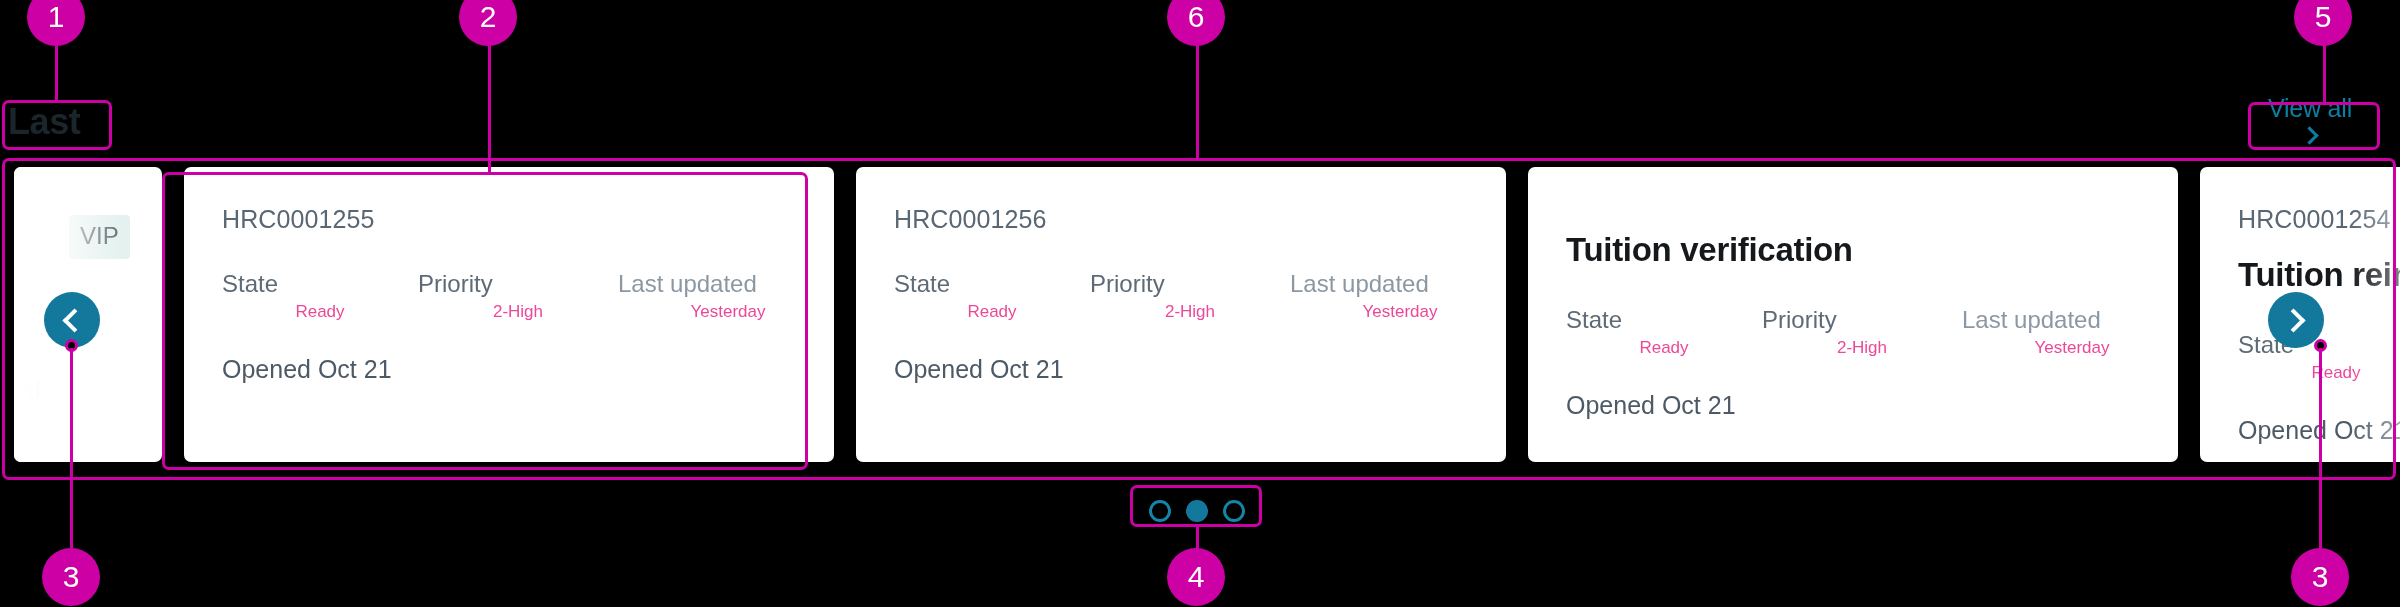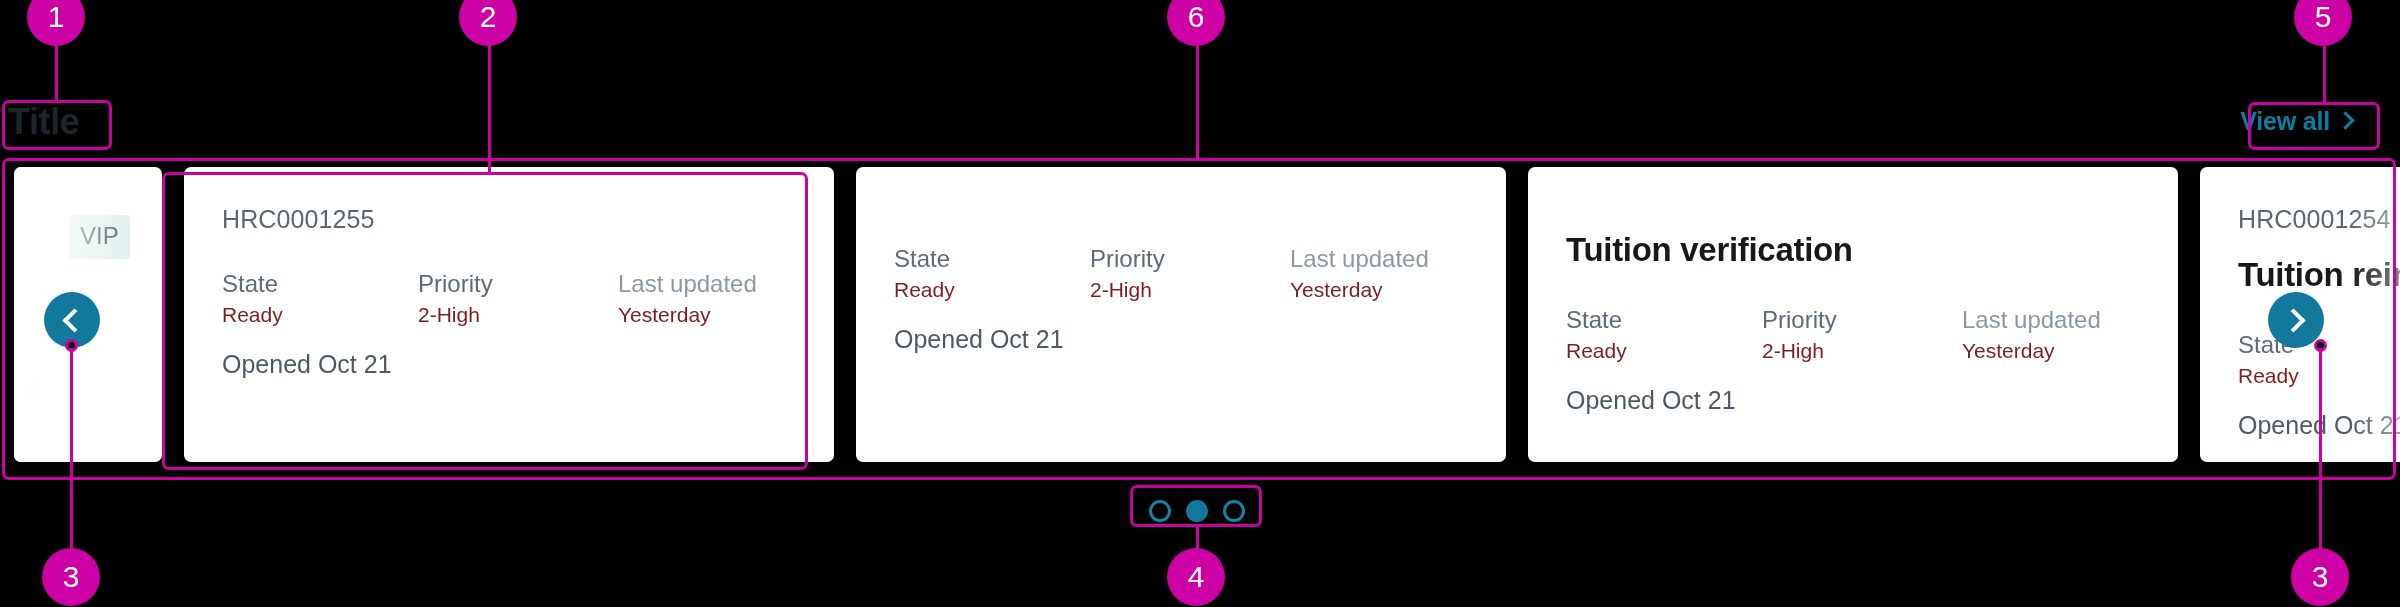--- a/index.html
+++ b/index.html
@@ -34,31 +34,32 @@
     font-weight: 700;
     letter-spacing: -0.4px;
     color: #1b262c;
     line-height: 1;
     white-space: nowrap;
   }
 
   #view-all {
     position: absolute;
     right: 48px;
-    top: 109px;
+    top: 96px;
     display: flex;
     align-items: center;
     gap: 9px;
     color: #0a7fa3;
     font-size: 25px;
-    font-weight: 700;
+    font-weight: 400;
     letter-spacing: -0.2px;
     line-height: 1;
     cursor: pointer;
     white-space: nowrap;
+    flex-direction: column;
   }
   #view-all .chev {
     display: inline-block;
     width: 13px;
     height: 13px;
     border-right: 3.5px solid #0a7fa3;
     border-top: 3.5px solid #0a7fa3;
     transform: rotate(45deg);
     position: relative;
     top: -1px;
@@ -129,28 +130,29 @@
 
   .meta-label {
     font-size: 24px;
     color: #5e6b77;
     line-height: 1.1;
     white-space: nowrap;
   }
   .meta-label.muted { color: #8b98a4; }
   .meta-value {
     margin-top: 6px;
-    font-size: 21px;
-    color: #7f1d1d;
+    font-size: 17px;
+    color: #ec4899;
     line-height: 1.1;
     white-space: nowrap;
+    text-align: center;
   }
 
   .card-footer {
-    margin-top: 25px;
+    margin-top: 34px;
     font-size: 25px;
     color: #4d5a66;
     line-height: 1.1;
     white-space: nowrap;
   }
 
   
   .fade-right {
     position: absolute;
     right: 0; top: 0;
@@ -271,21 +273,21 @@
     align-items: center;
     justify-content: center;
     line-height: 1;
   }
 </style>
 </head>
 <body>
 
 <div id="stage">
 
-  <div id="widget-title">Title</div>
+  <div id="widget-title">Last</div>
 
   <div id="view-all">
     <span>View all</span>
     <span class="chev"></span>
   </div>
 
   <div id="carousel">
 
     <div class="card partial-left">
       <div class="vip-badge">VIP</div>
@@ -307,20 +309,21 @@
         </div>
         <div class="meta-col c2">
           <div class="meta-label muted">Last updated</div>
           <div class="meta-value">Yesterday</div>
         </div>
       </div>
       <div class="card-footer">Opened Oct 21</div>
     </div>
 
     <div class="card full">
+      <div class="card-number">HRC0001256</div>
       <div class="meta-row">
         <div class="meta-col c0">
           <div class="meta-label">State</div>
           <div class="meta-value">Ready</div>
         </div>
         <div class="meta-col c1">
           <div class="meta-label">Priority</div>
           <div class="meta-value">2-High</div>
         </div>
         <div class="meta-col c2">

